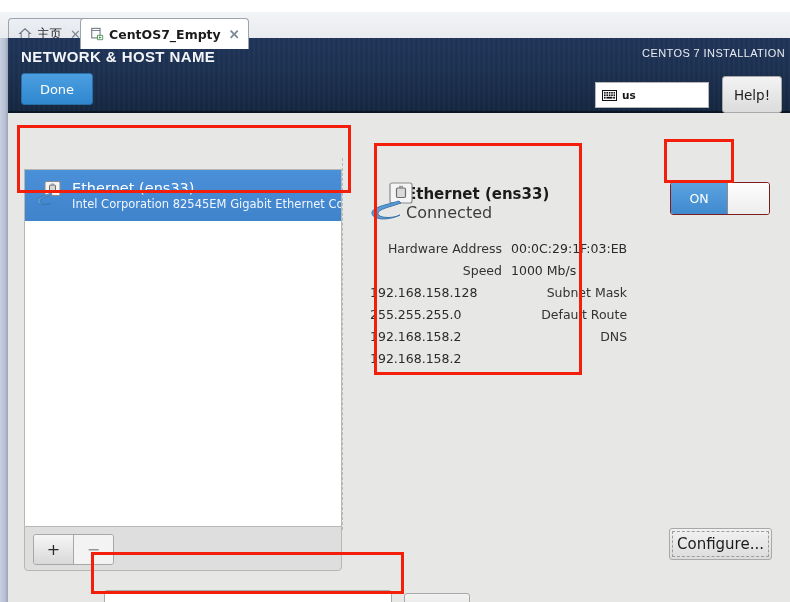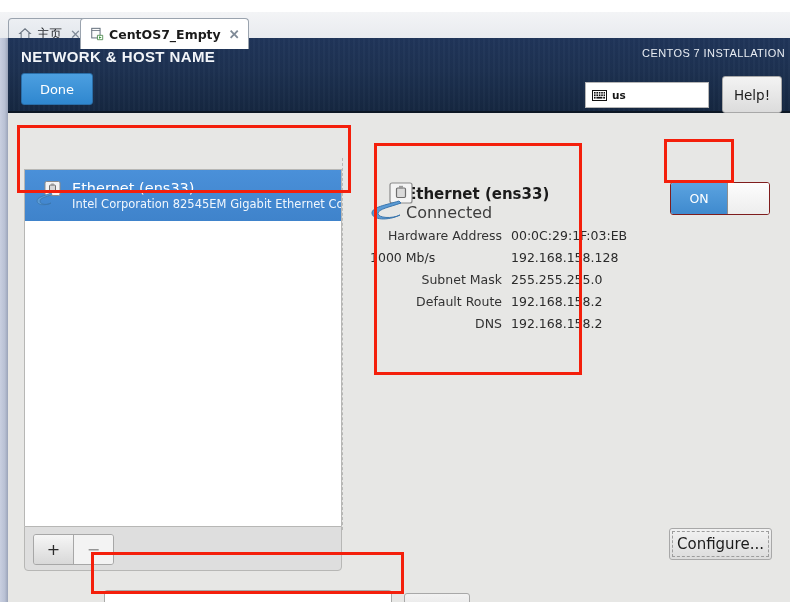--- a/index.html
+++ b/index.html
@@ -120,21 +120,21 @@
     border-radius: 3px;
     color: #fff;
     font-size: 13px;
     display: flex; align-items: center; justify-content: center;
     box-sizing: border-box;
     cursor: pointer;
   }
   .kbd-box {
     position: absolute;
     right: 81px; top: 44px;
-    width: 124px; height: 26px;
+    width: 114px; height: 26px;
     background: #ffffff;
     border: 1px solid #b6b6b6;
     display: flex; align-items: center;
     gap: 5px;
     padding-left: 6px;
     box-sizing: border-box;
   }
   .kbd-lang {
     font-size: 10.5px;
     font-weight: bold;
@@ -241,20 +241,21 @@
     font-weight: bold;
     color: #1b1b1b;
     line-height: 19px;
   }
   .detail-sub {
     font-size: 16px;
     color: #3e3e3e;
     line-height: 17px;
   }
   .detail-rows {
+    margin-top: 13px;
     display: grid;
     grid-template-columns: 132px auto;
     row-gap: 7px;
     column-gap: 9px;
     font-size: 12.5px;
     color: #2b2b2b;
   }
   .dl { text-align: right; color: #333; }
   .dv { text-align: left; color: #2b2b2b; }
 
@@ -459,20 +460,21 @@
         <span>
           <span class="detail-title" style="display:block">Ethernet (ens33)</span>
           <span class="detail-sub" style="display:block">Connected</span>
         </span>
       </div>
 
       <div class="detail-rows">
         <div class="dl">Hardware Address</div>
         <div class="dv">00:0C:29:1F:03:EB</div>
 
+        <div class="dl">Speed</div>
         <div class="dv">1000 Mb/s</div>
 
         <div class="dv">192.168.158.128</div>
 
         <div class="dl">Subnet Mask</div>
         <div class="dv">255.255.255.0</div>
 
         <div class="dl">Default Route</div>
         <div class="dv">192.168.158.2</div>
 

